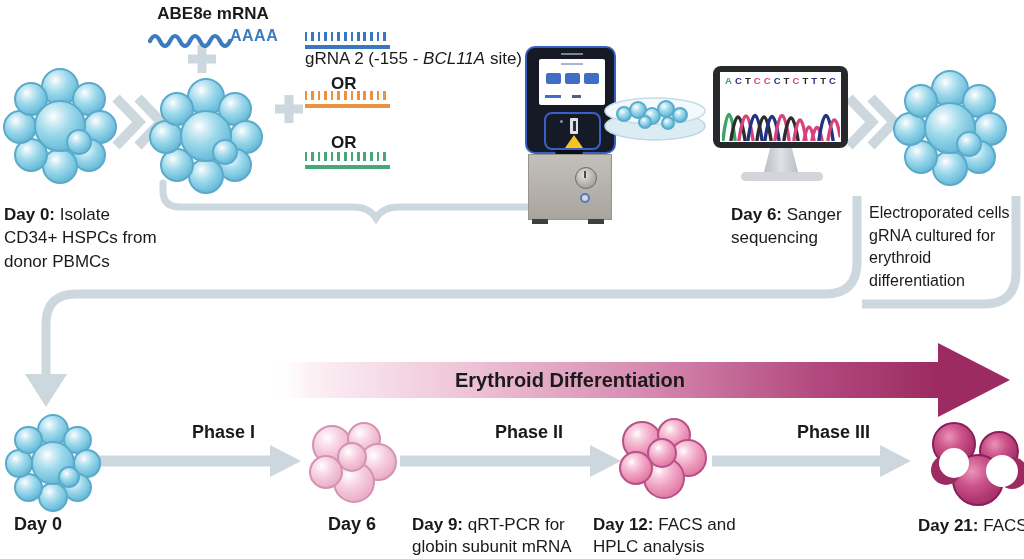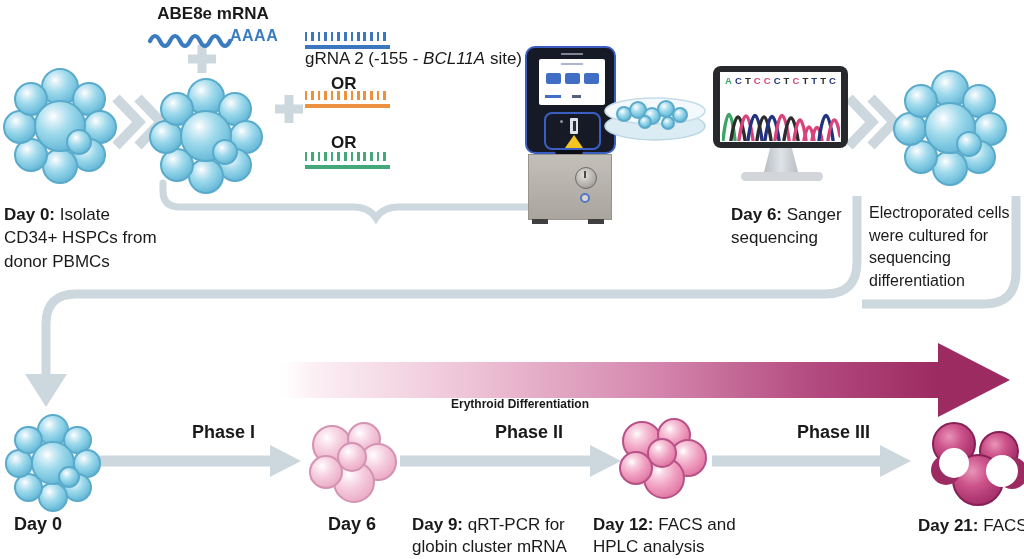--- a/index.html
+++ b/index.html
@@ -19,21 +19,21 @@
   .cut{position:absolute;border-radius:50%;background:#ffffff;}
   
   .comb{position:absolute;width:85px;height:13px;border-bottom:4px solid var(--c,#3b77bf);
         background-image:repeating-linear-gradient(90deg,var(--c,#3b77bf) 0 2.5px,transparent 2.5px 6.5px);
         background-size:100% 9px;background-repeat:no-repeat;}
   .orlab{font-size:17px;font-weight:700;}
   .grna-line{font-size:17px;white-space:nowrap;}
   
   .panel-dark{background:#161a26;border:2px solid #3a5ec2;border-radius:10px;box-sizing:border-box;}
   .mono-frame{background:#26282c;border-radius:8px;}
-  .banner-text{font-size:12px;font-weight:700;text-align:center;margin-top:28px;}
+  .banner-text{font-size:20px;font-weight:700;text-align:right;}
   .phase{font-size:18px;font-weight:600;text-align:right;}
   .daybold{font-size:18px;font-weight:700;}
   .seqrow{display:flex;justify-content:space-between;font-weight:700;font-size:9.5px;letter-spacing:0;}
 </style>
 </head>
 <body>
 
 <div id="canvas">
 
   <svg class="abs" style="left:0;top:0;z-index:1" width="1024" height="559" viewBox="0 0 1024 559">
@@ -218,21 +218,21 @@
     <div class="abs" style="left:53px;top:84px;width:34px;height:24px;background:linear-gradient(90deg,#b9bec4,#dfe3e7,#b9bec4);clip-path:polygon(18% 0,82% 0,100% 100%,0 100%);"></div>
     <div class="abs" style="left:30px;top:108px;width:82px;height:9px;background:#d2d6da;border-radius:5px;"></div>
   </div>
 
   <div class="abs lab" style="left:4px;top:203px;width:158px;z-index:3">
     <b>Day 0:</b><span> Isolate CD34+ HSPCs from donor PBMCs</span>
   </div>
   <div class="abs lab" style="left:731px;top:203px;width:112px;z-index:3">
     <b>Day 6:</b><span> Sanger sequencing</span>
   </div>
-  <div class="abs" style="left:869px;top:202px;width:150px;font-size:16px;line-height:1.42;z-index:3">Electroporated cells were cultured for sequencing differentiation</div>
+  <div class="abs" style="left:869px;top:202px;width:150px;font-size:16px;line-height:1.42;z-index:3">Electroporated cells gRNA cultured for erythroid differentiation</div>
 
   <div class="abs" style="left:2px;top:412px;width:102px;height:102px;z-index:2">
       <span class="cell cb" style="left: 34.85px; top: 1.7px; width: 32.3px; height: 32.3px;"></span>
       <span class="cell cb" style="left: 61.2px; top: 13.6px; width: 28.9px; height: 28.9px;"></span>
       <span class="cell cb" style="left: 70.55px; top: 37.4px; width: 28.9px; height: 28.9px;"></span>
       <span class="cell cb" style="left: 61.2px; top: 61.2px; width: 28.9px; height: 28.9px;"></span>
       <span class="cell cb" style="left: 35.7px; top: 69.7px; width: 30.6px; height: 30.6px;"></span>
       <span class="cell cb" style="left: 11.9px; top: 61.2px; width: 28.9px; height: 28.9px;"></span>
       <span class="cell cb" style="left: 2.55px; top: 37.4px; width: 28.9px; height: 28.9px;"></span>
       <span class="cell cb" style="left: 11.9px; top: 13.6px; width: 28.9px; height: 28.9px;"></span>
@@ -267,21 +267,21 @@
       </span>
     </div>
 
   <div class="abs phase" style="left:140px;top:422px;width:115px;z-index:3">Phase I</div>
   <div class="abs phase" style="left:448px;top:422px;width:115px;z-index:3">Phase II</div>
   <div class="abs phase" style="left:755px;top:422px;width:115px;z-index:3">Phase III</div>
 
   <div class="abs daybold" style="left:14px;top:514px;z-index:3">Day 0</div>
   <div class="abs daybold" style="left:322px;top:514px;width:60px;text-align:center;z-index:3">Day 6</div>
   <div class="abs lab" style="left:412px;top:514px;width:168px;line-height:1.3;z-index:3">
-    <b>Day 9:</b><span> qRT-PCR for globin cluster mRNA</span>
+    <b>Day 9:</b><span> qRT-PCR for globin subunit mRNA</span>
   </div>
   <div class="abs lab" style="left:593px;top:514px;width:150px;line-height:1.3;z-index:3">
     <b>Day 12:</b><span> FACS and HPLC analysis</span>
   </div>
   <div class="abs lab" style="left:918px;top:514px;width:110px;white-space:nowrap;z-index:3">
     <b>Day 21:</b><span> FACS</span>
   </div>
 
 </div>
 

